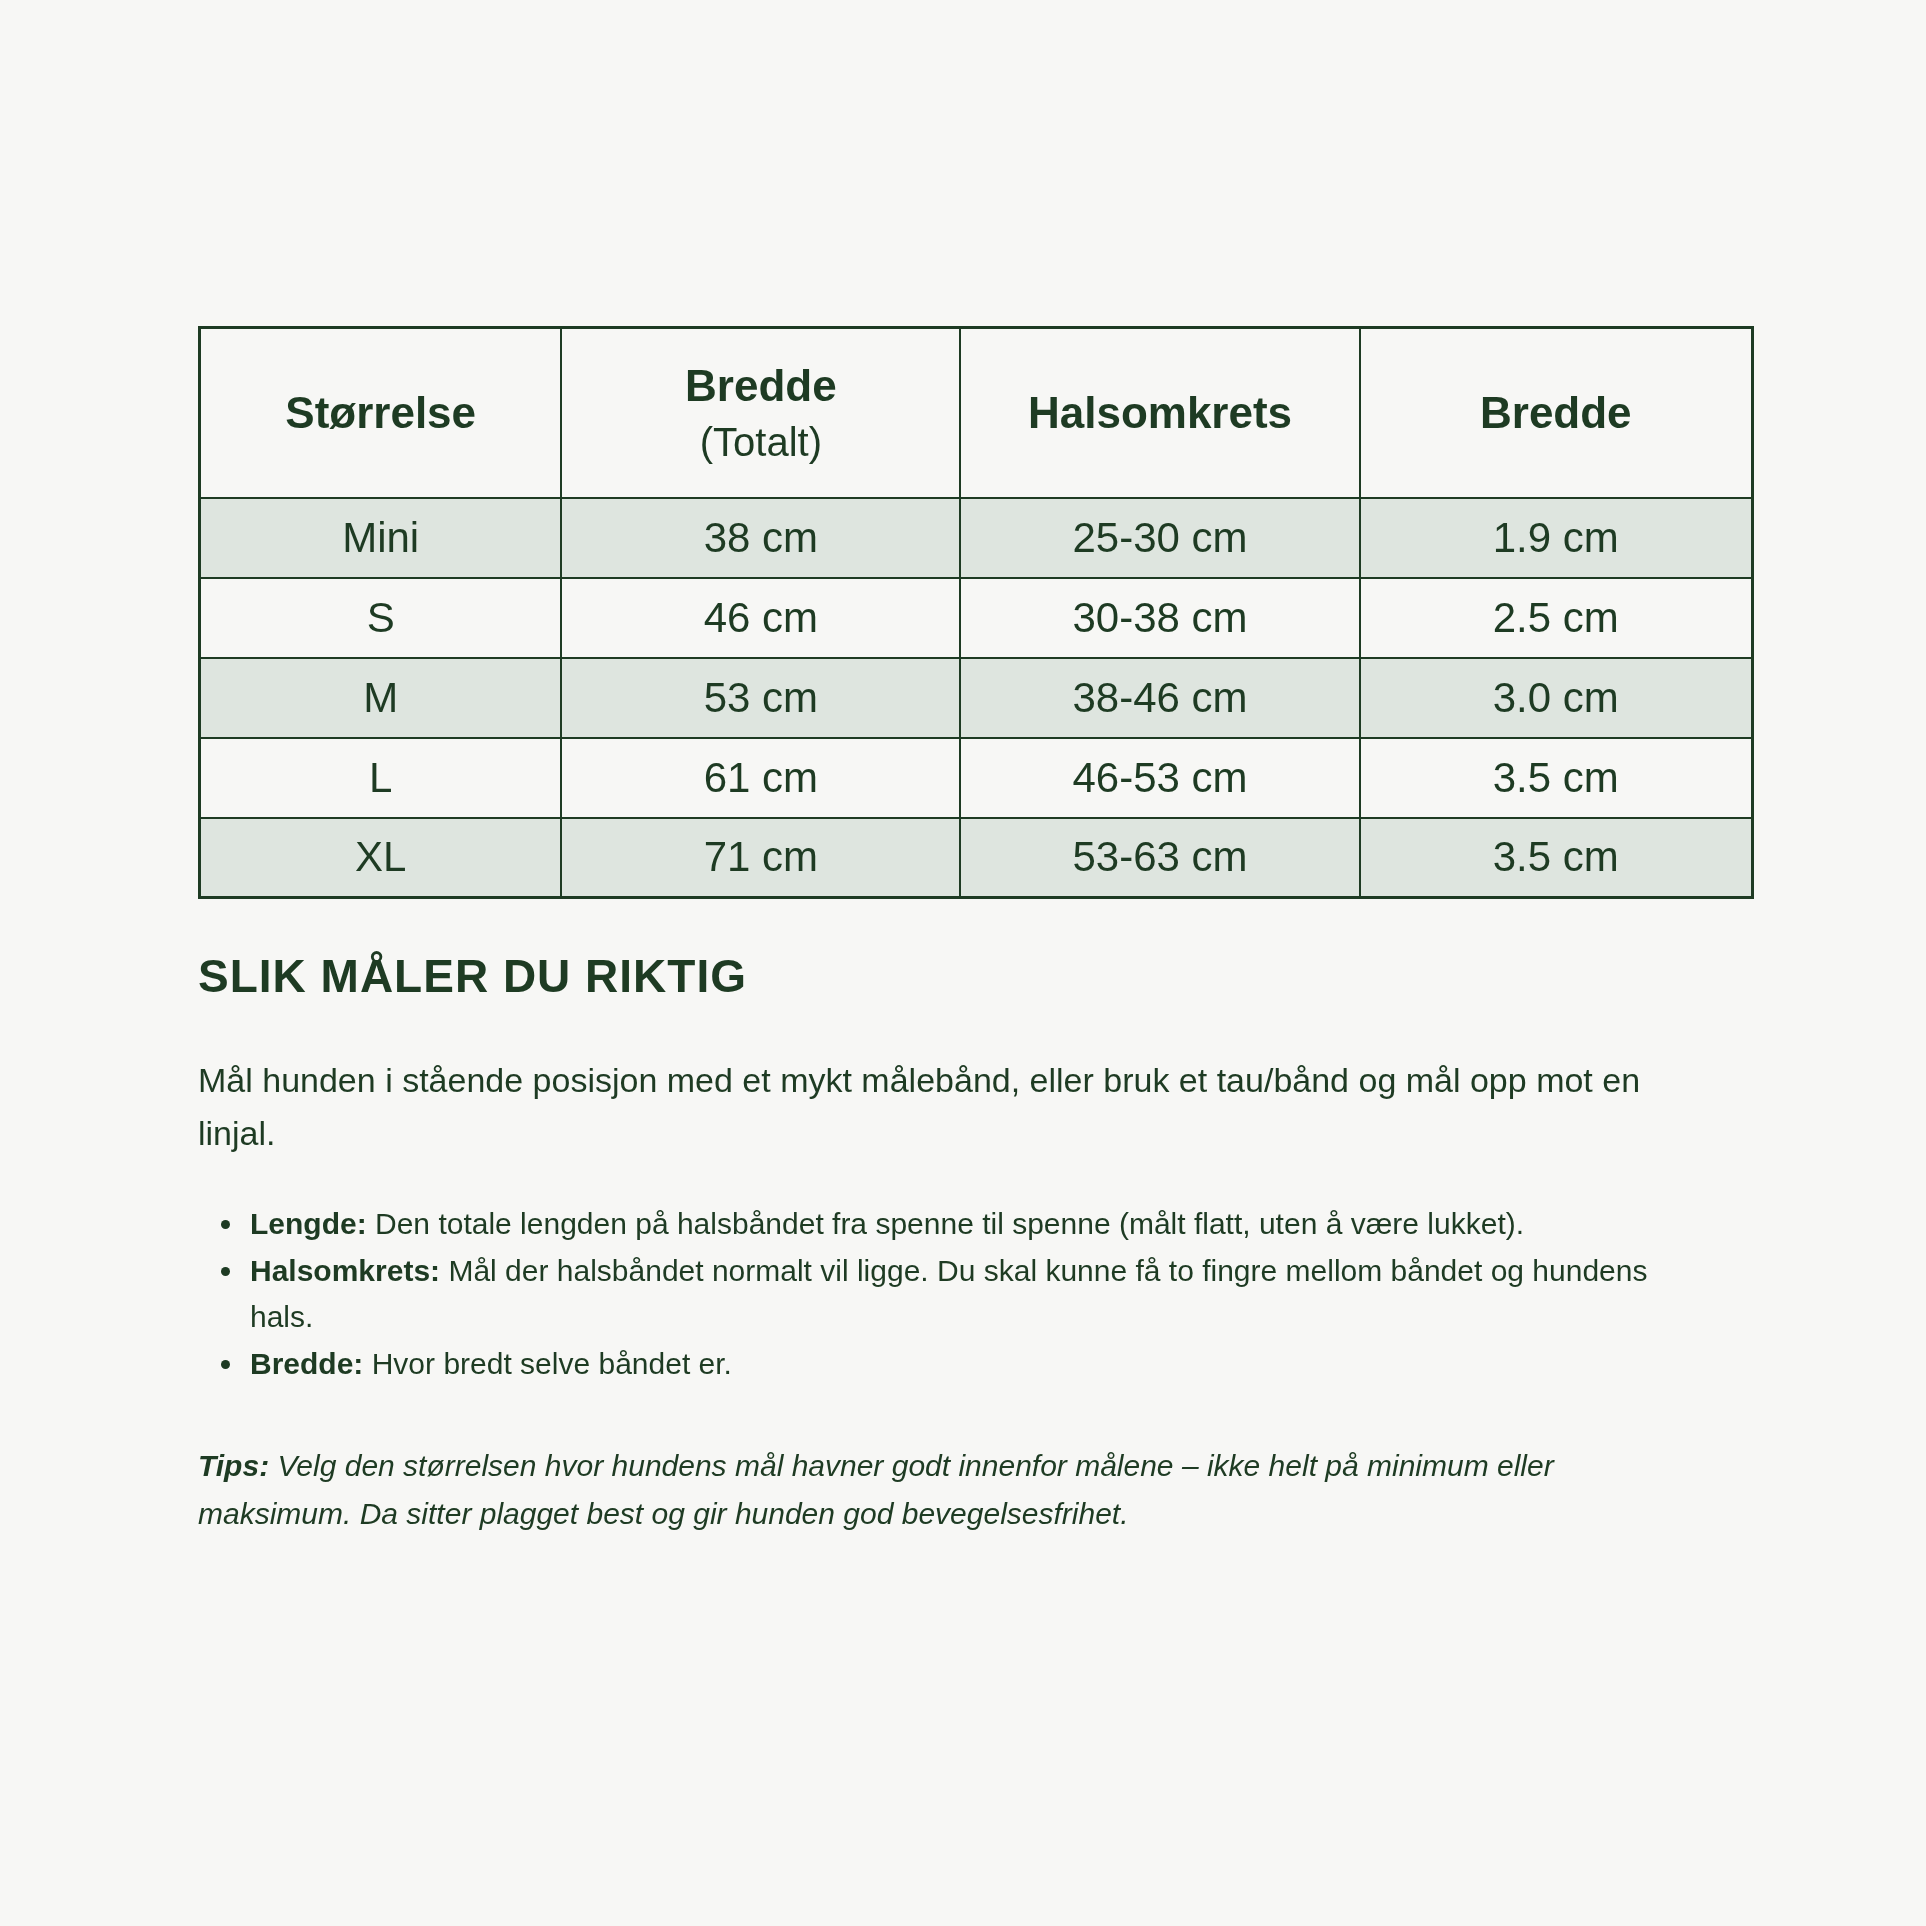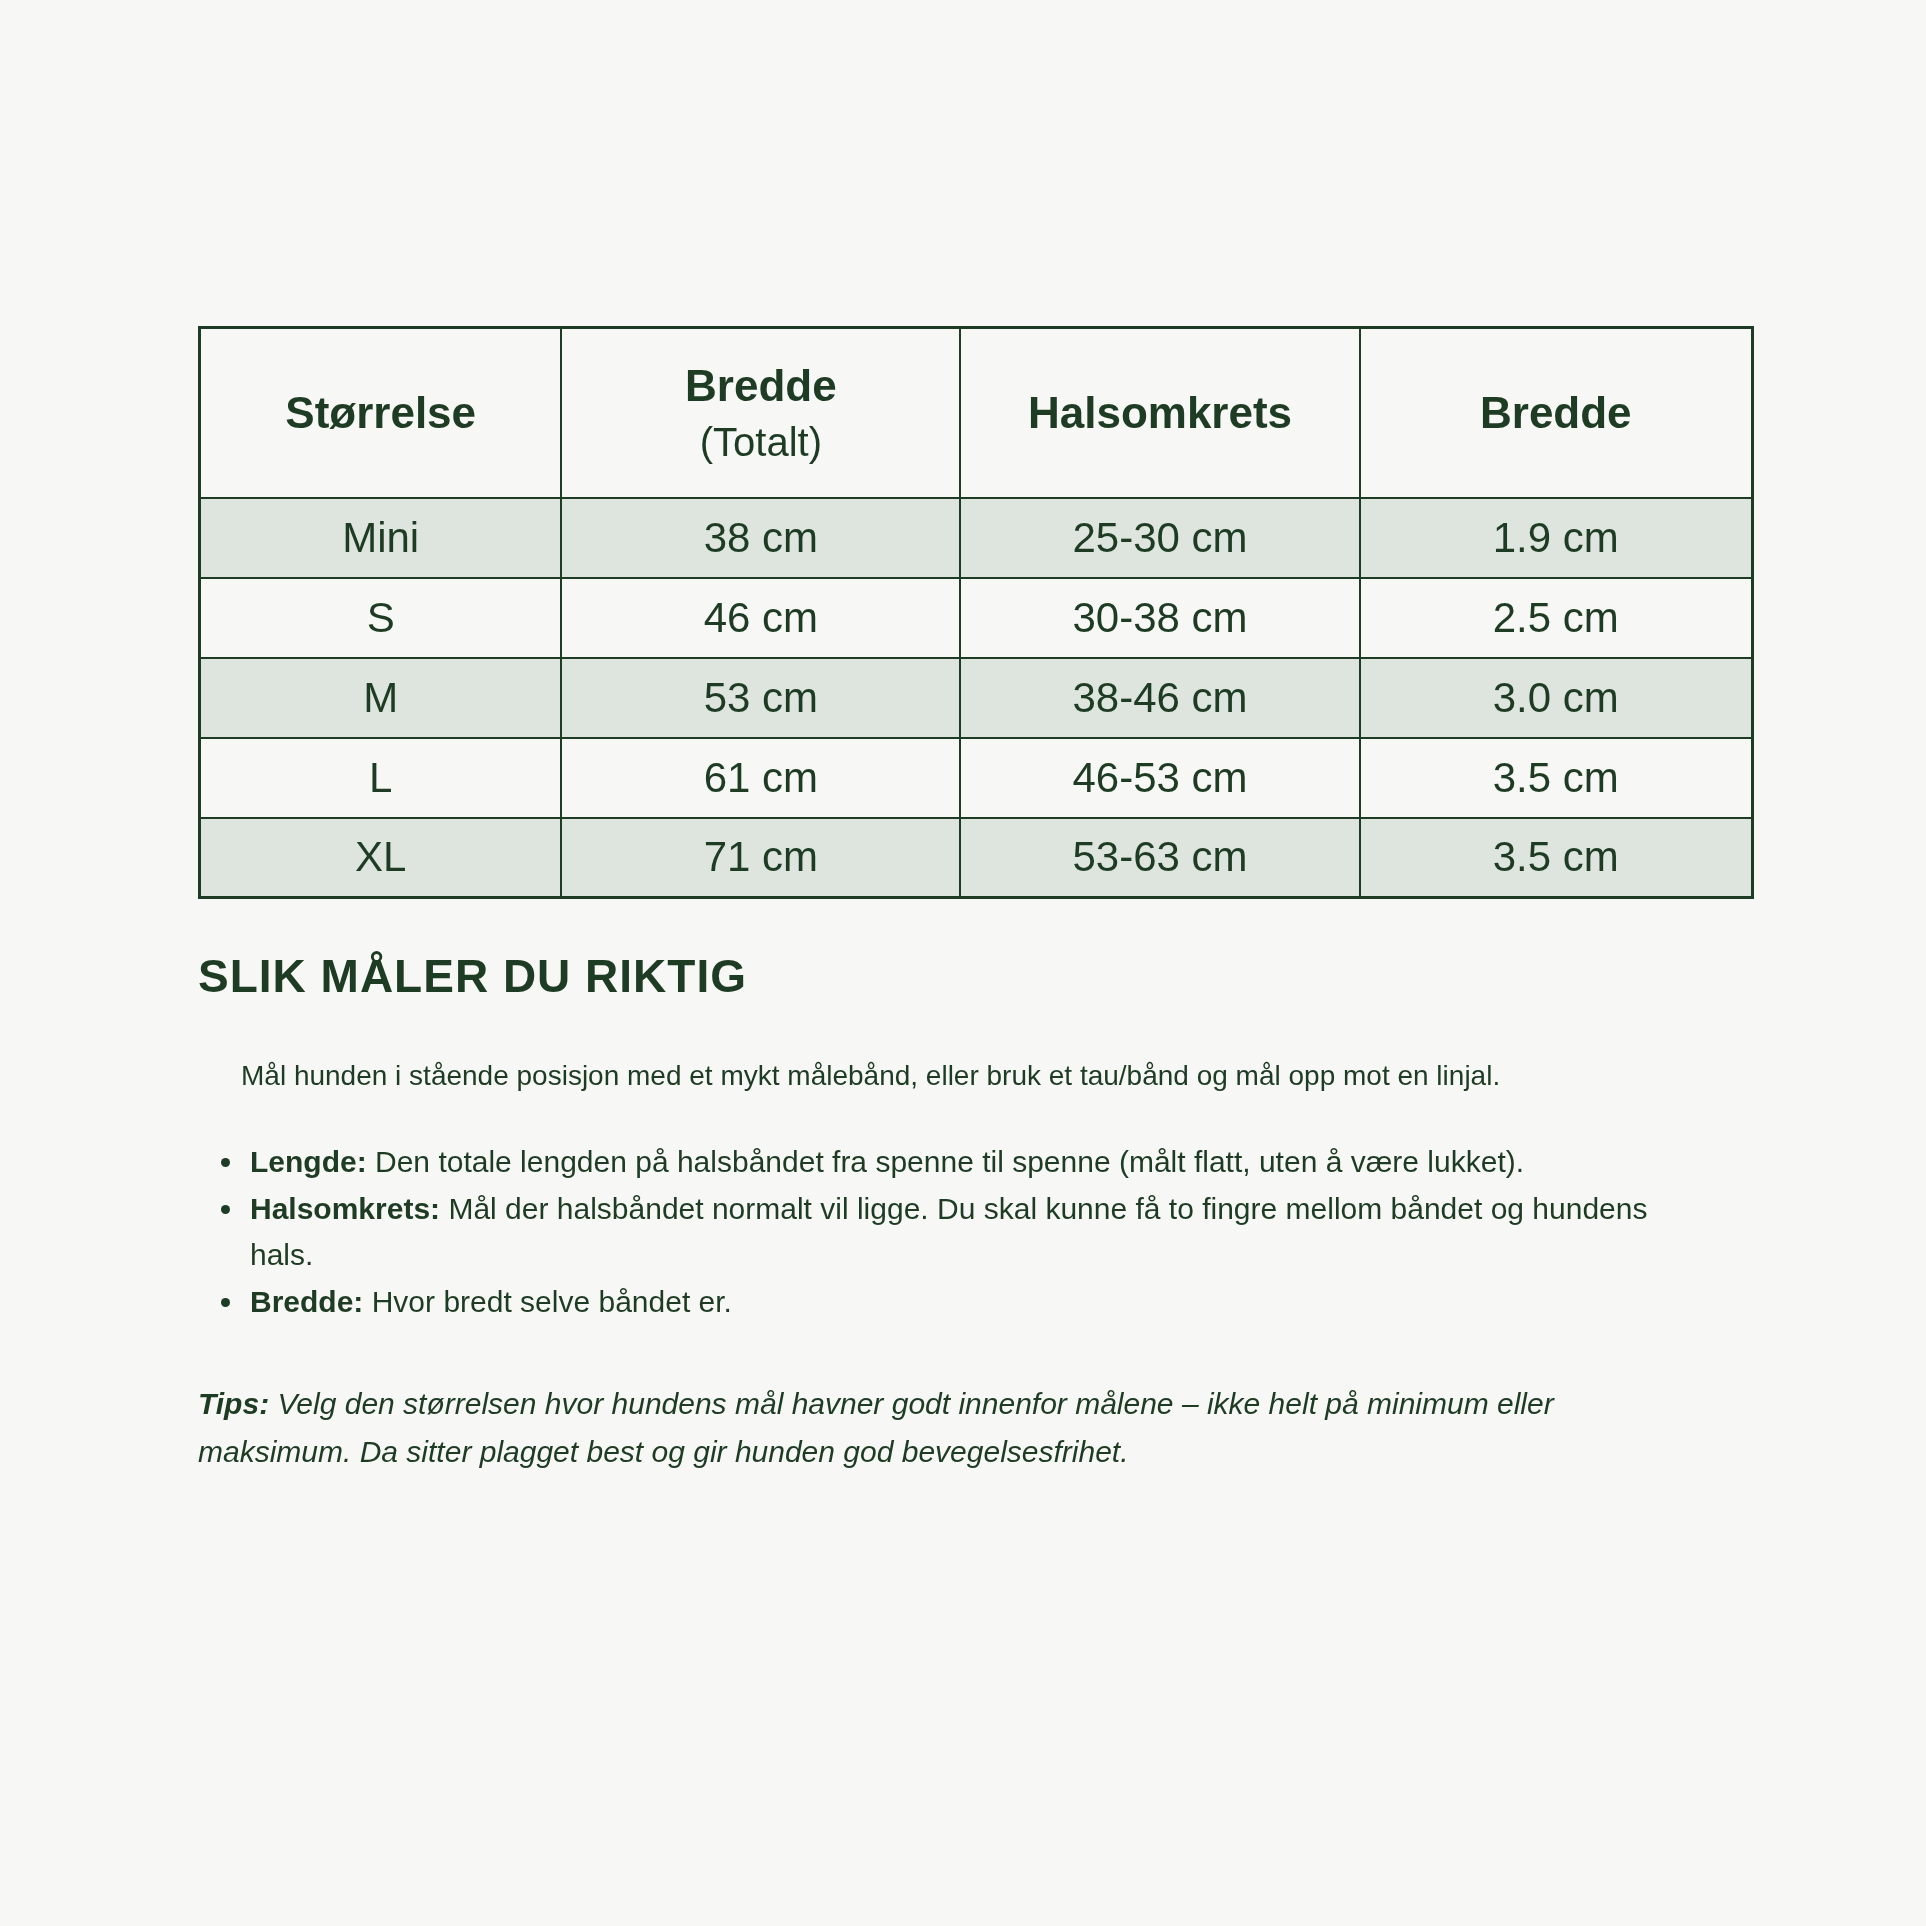--- a/index.html
+++ b/index.html
@@ -65,24 +65,23 @@
   
   .section-heading {
     margin-top: 50px;
     font-size: 46px;
     font-weight: 700;
     letter-spacing: 1px;
     color: var(--green);
   }
   .intro {
     margin-top: 51px;
-    font-size: 28px;
+    font-size: 34px;
     line-height: 1.55;
     max-width: 1485px;
-    margin-left: 43px;
   }
   ul.bullets {
     margin-top: 42px;
     padding-left: 48px;
     list-style: disc outside;
     max-width: 1465px;
   }
   ul.bullets li {
     font-size: 30px;
     line-height: 1.55;

